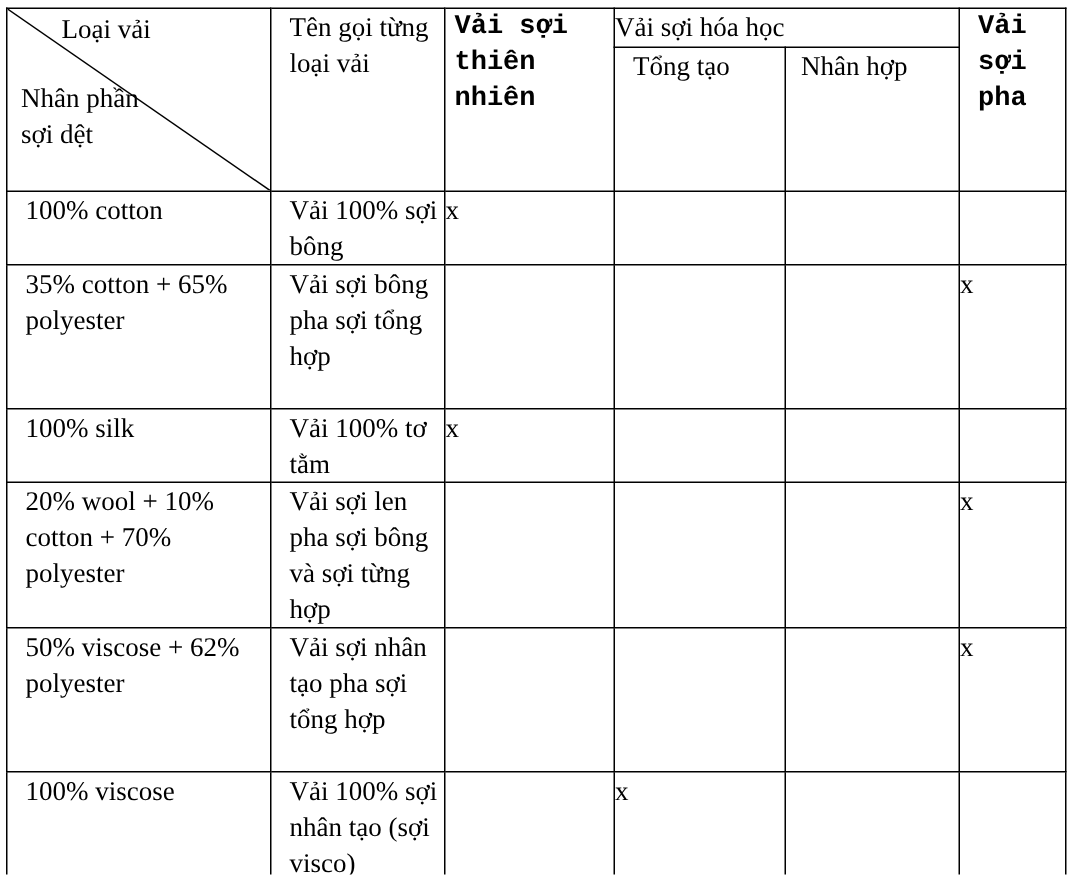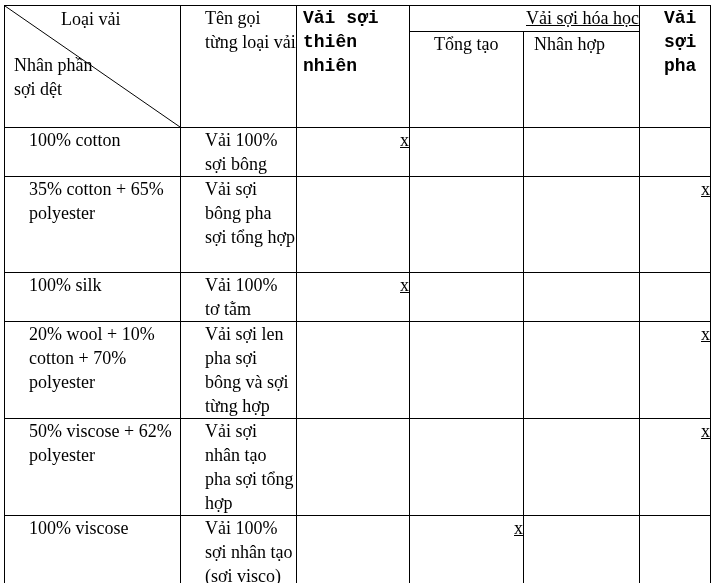--- a/index.html
+++ b/index.html
@@ -21,40 +21,39 @@
       position: absolute;
       left: 4px;
       top: 5px;
       border-collapse: collapse;
       table-layout: fixed;
       width: 706px;
     }
     .tbl td {
       border: 1.5px solid #000;
       vertical-align: top;
-      padding: 0 0 0 24px;
+      padding: 0 0 0 12px;
       overflow: hidden;
     }
-    .tbl td.center { text-align: right; padding: 0; text-decoration: underline; }
+    .tbl td.center { text-align: left; padding: 0; }
     .bold { font-weight: bold; font-family: Liberation Mono, monospace; }
     .diag-cell {
       position: relative;
       height: 120px;
       padding: 0 !important;
     }
     .diag-cell svg {
       position: absolute;
       left: 0; top: 0;
       width: 100%; height: 100%;
     }
     .diag-top {
       position: absolute;
       left: 36px;
       top: 1px;
-      margin-left: 20px;
     }
     .diag-bottom {
       position: absolute;
       left: 9px;
       top: 47px;
       width: 90px;
     }
   </style>
 </head>
 <body>

